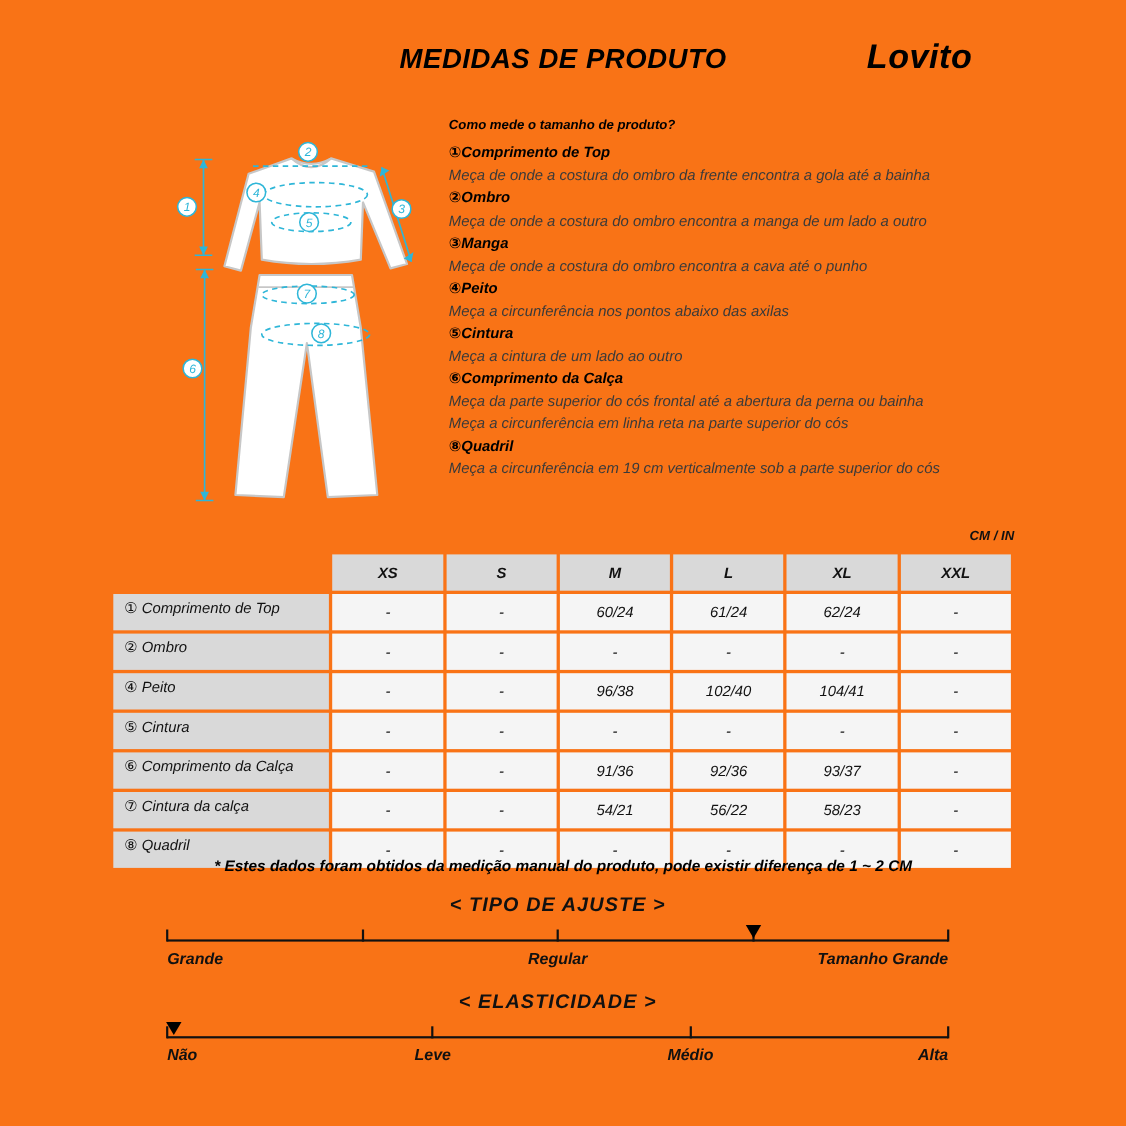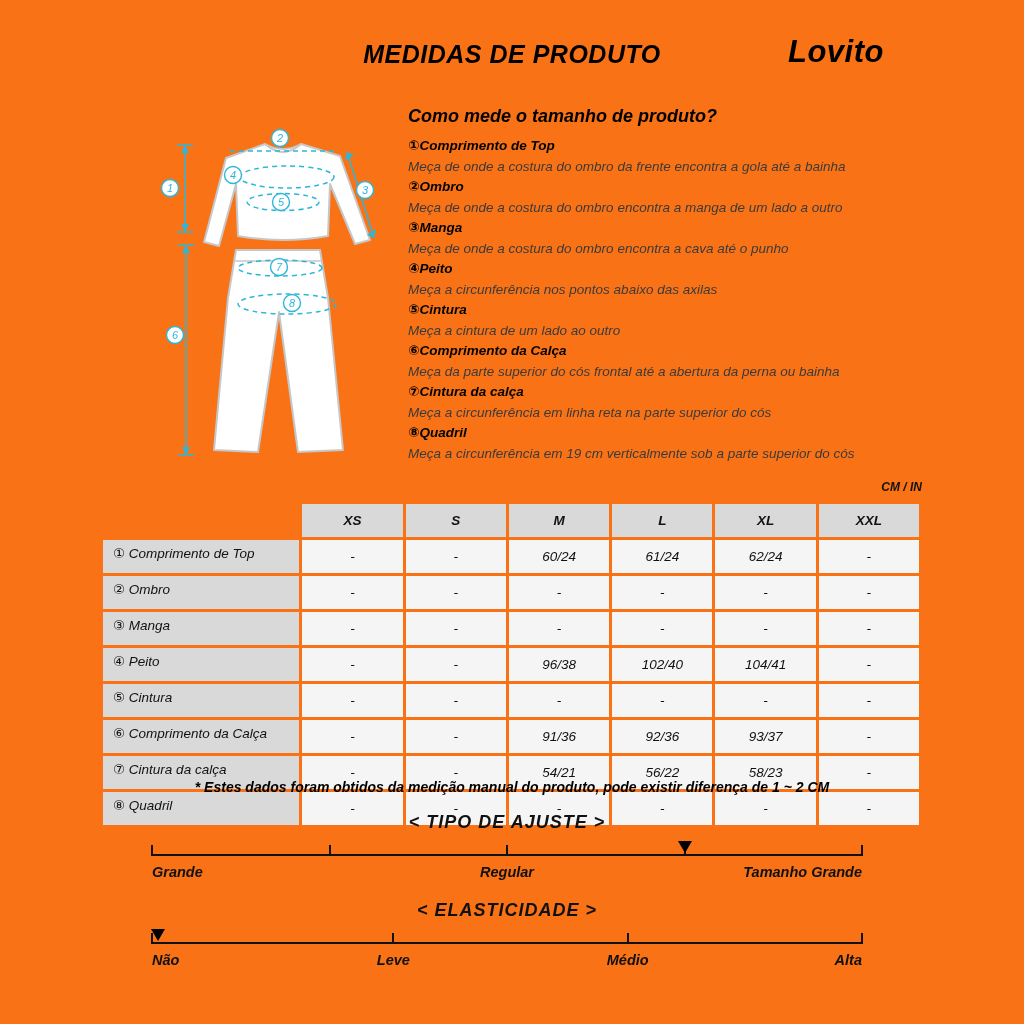--- a/index.html
+++ b/index.html
@@ -7,21 +7,21 @@
         font-family:"Liberation Sans","DejaVu Sans",sans-serif;color:#111;font-style:italic;}
   .page-title{position:absolute;top:40px;left:0;width:100%;text-align:center;
         font-size:25px;font-weight:bold;letter-spacing:0.5px;color:#000;}
   .brand{position:absolute;top:34px;left:788px;font-size:31px;font-weight:800;
         letter-spacing:0.5px;color:#000;}
   
   .diagram{position:absolute;left:146px;top:120px;}
   svg text{font-family:"Liberation Sans","DejaVu Sans",sans-serif;}
   
   .guide{position:absolute;left:408px;top:106px;width:514px;}
-  .guide-heading{font-size:18px;font-weight:bold;margin:0 0 9px 0;color:#000;}
+  .guide-heading{font-size:12px;font-weight:bold;margin:0 0 9px 0;color:#000;}
   .g-item{margin:0;}
   .g-label{display:block;font-weight:bold;font-size:13.5px;line-height:20.5px;color:#000;}
   .g-desc{display:block;font-size:13.5px;line-height:20.5px;color:#3a3a3a;}
   
   .unit{position:absolute;top:480px;right:102px;font-size:12px;font-weight:bold;}
   table.size{position:absolute;left:100px;top:501px;width:822px;table-layout:fixed;
         border-collapse:separate;border-spacing:3px;font-size:13.5px;}
   table.size th{background:#d9d9d9;font-weight:bold;height:25px;text-align:center;padding:4px;}
   table.size th.corner{background:transparent;}
   table.size td.rowlabel{background:#d9d9d9;text-align:left;padding:0 0 8px 10px;height:25px;font-weight:normal;}
@@ -144,21 +144,20 @@
       </div>
     <div class="g-item">
         <span class="g-label">⑤Cintura</span>
         <span class="g-desc">Meça a cintura de um lado ao outro</span>
       </div>
     <div class="g-item">
         <span class="g-label">⑥Comprimento da Calça</span>
         <span class="g-desc">Meça da parte superior do cós frontal até a abertura da perna ou bainha</span>
       </div>
     <div class="g-item">
-        <span class="g-label">⑦Cintura da calça</span>
         <span class="g-desc">Meça a circunferência em linha reta na parte superior do cós</span>
       </div>
     <div class="g-item">
         <span class="g-label">⑧Quadril</span>
         <span class="g-desc">Meça a circunferência em 19 cm verticalmente sob a parte superior do cós</span>
       </div>
   </div>
 
   <div class="unit">CM / IN</div>
 
@@ -194,29 +193,20 @@
     <tr>
       <td class="rowlabel">② Ombro</td>
       <td class="val">-</td>
       <td class="val">-</td>
       <td class="val">-</td>
       <td class="val">-</td>
       <td class="val">-</td>
       <td class="val">-</td>
     </tr>
     <tr>
-      <td class="rowlabel">③ Manga</td>
-      <td class="val">-</td>
-      <td class="val">-</td>
-      <td class="val">-</td>
-      <td class="val">-</td>
-      <td class="val">-</td>
-      <td class="val">-</td>
-    </tr>
-    <tr>
       <td class="rowlabel">④ Peito</td>
       <td class="val">-</td>
       <td class="val">-</td>
       <td class="val">96/38</td>
       <td class="val">102/40</td>
       <td class="val">104/41</td>
       <td class="val">-</td>
     </tr>
     <tr>
       <td class="rowlabel">⑤ Cintura</td>

